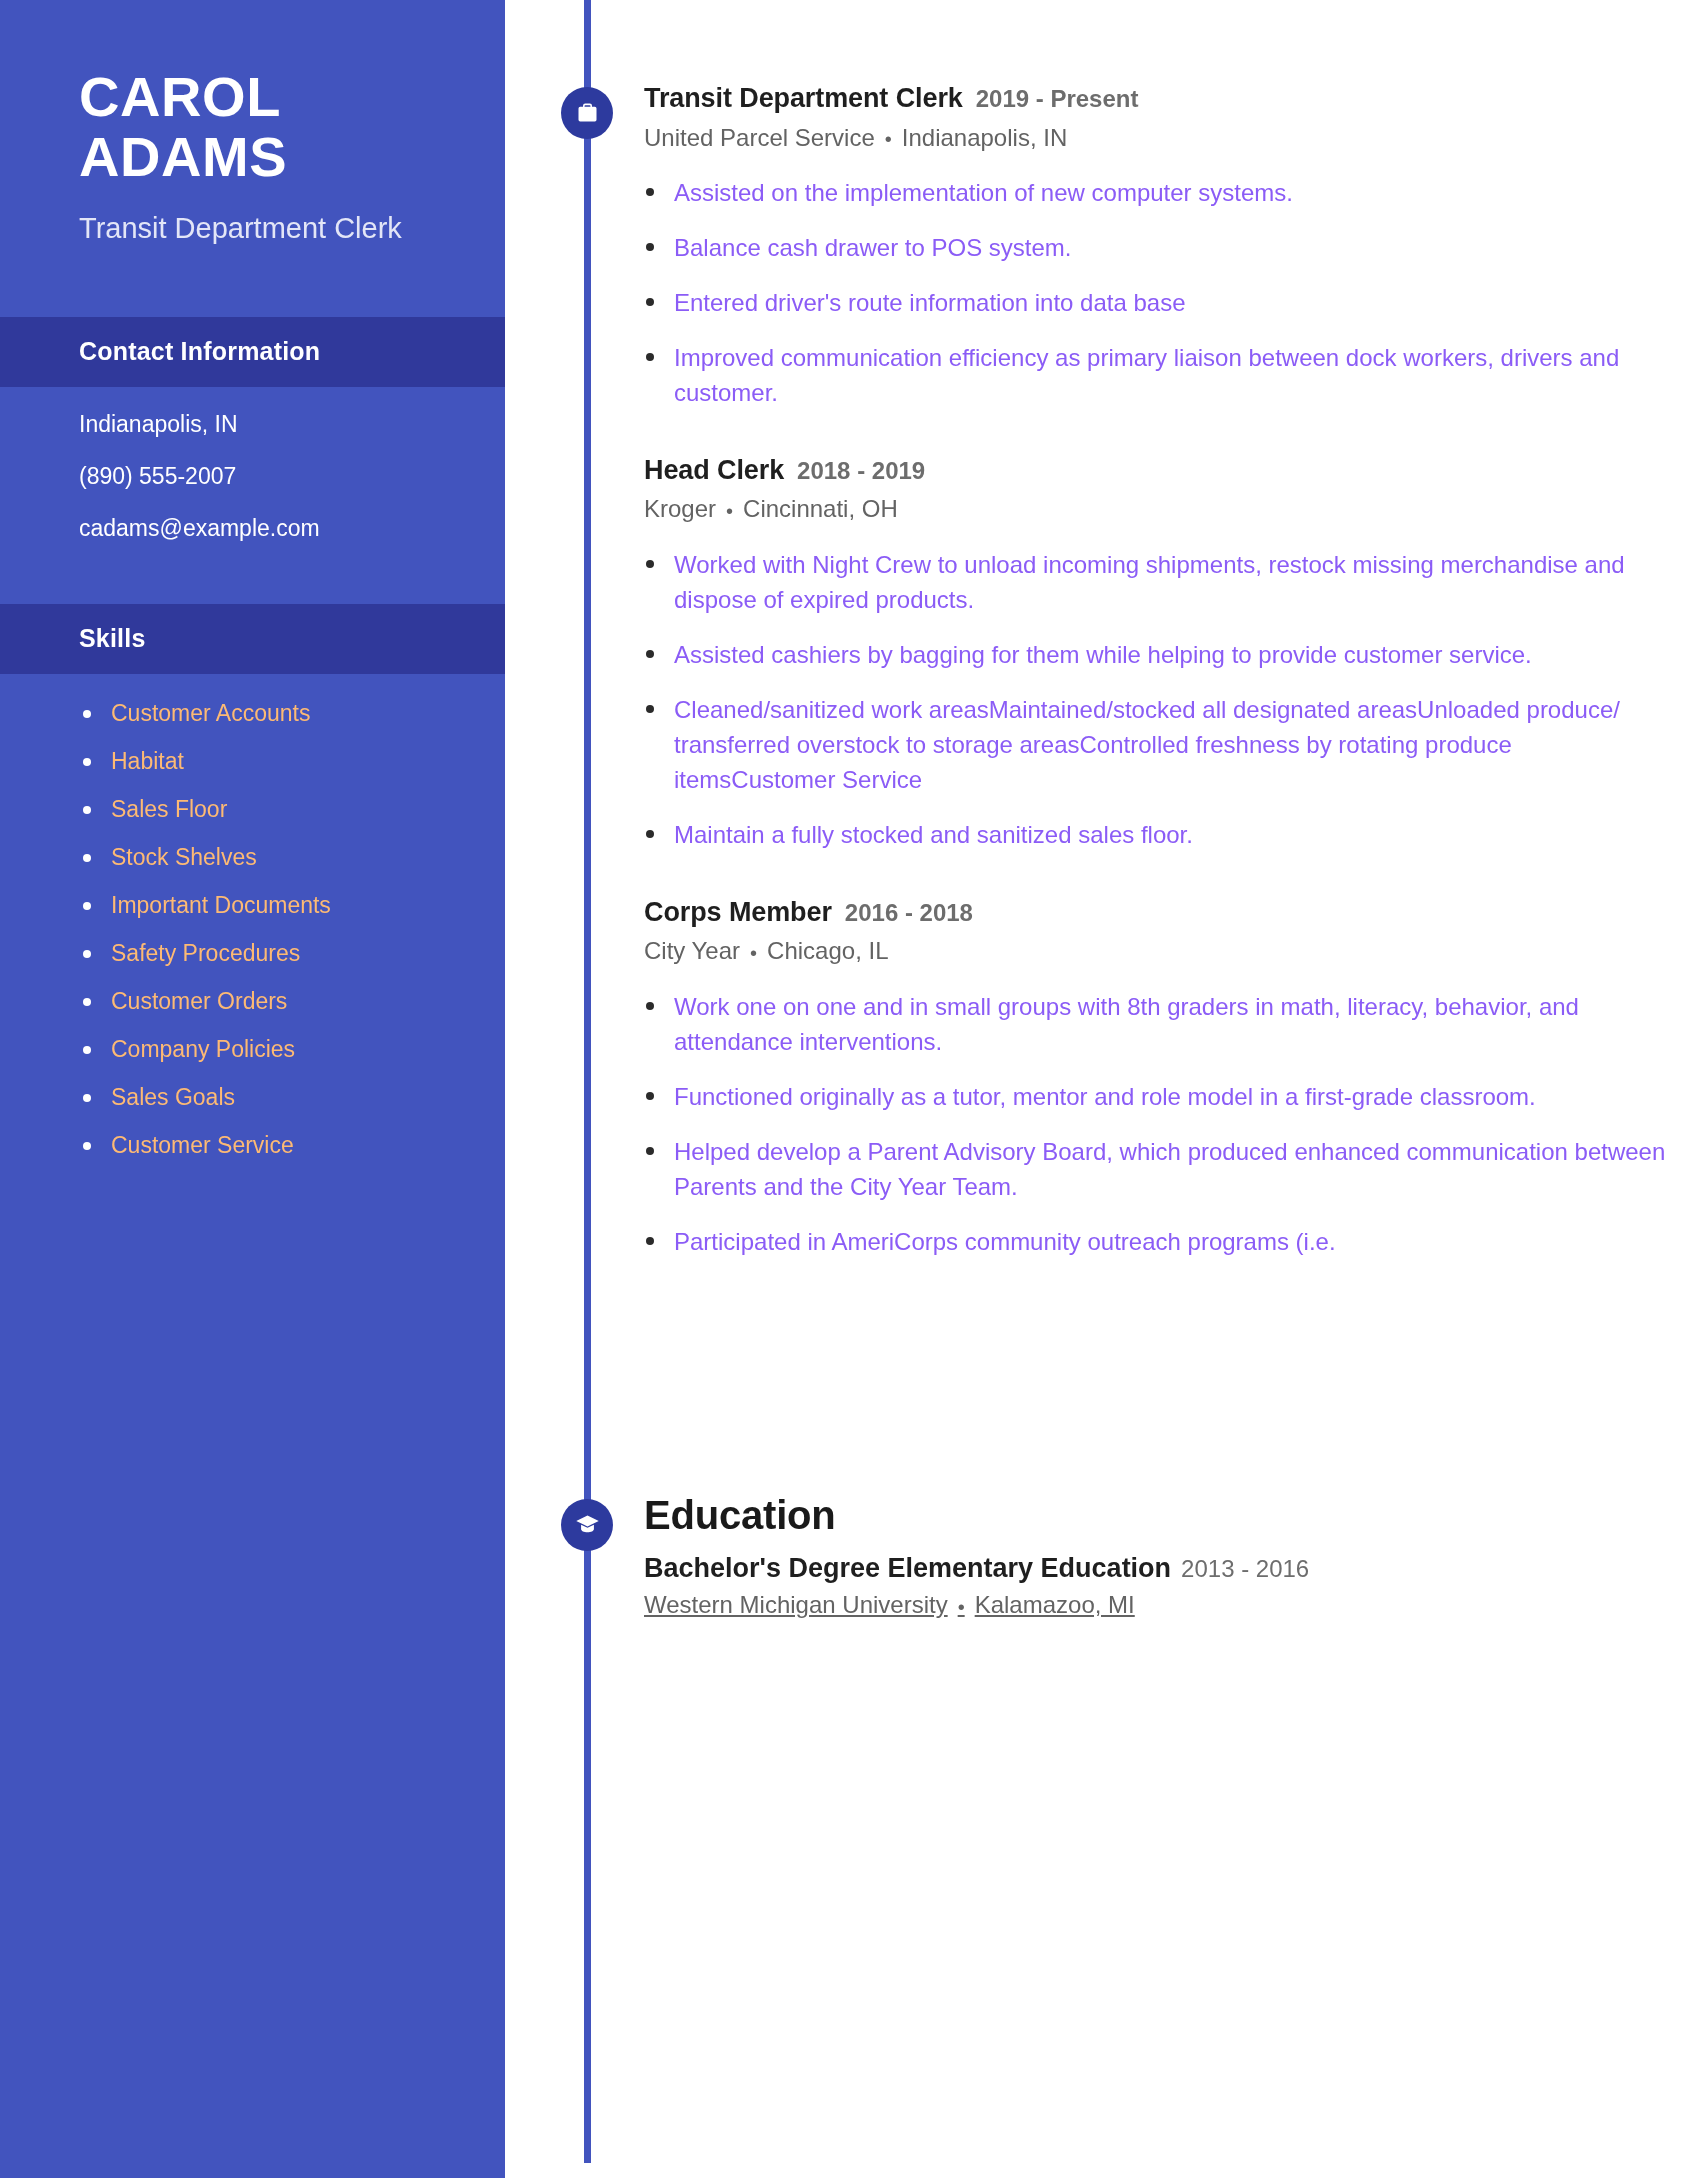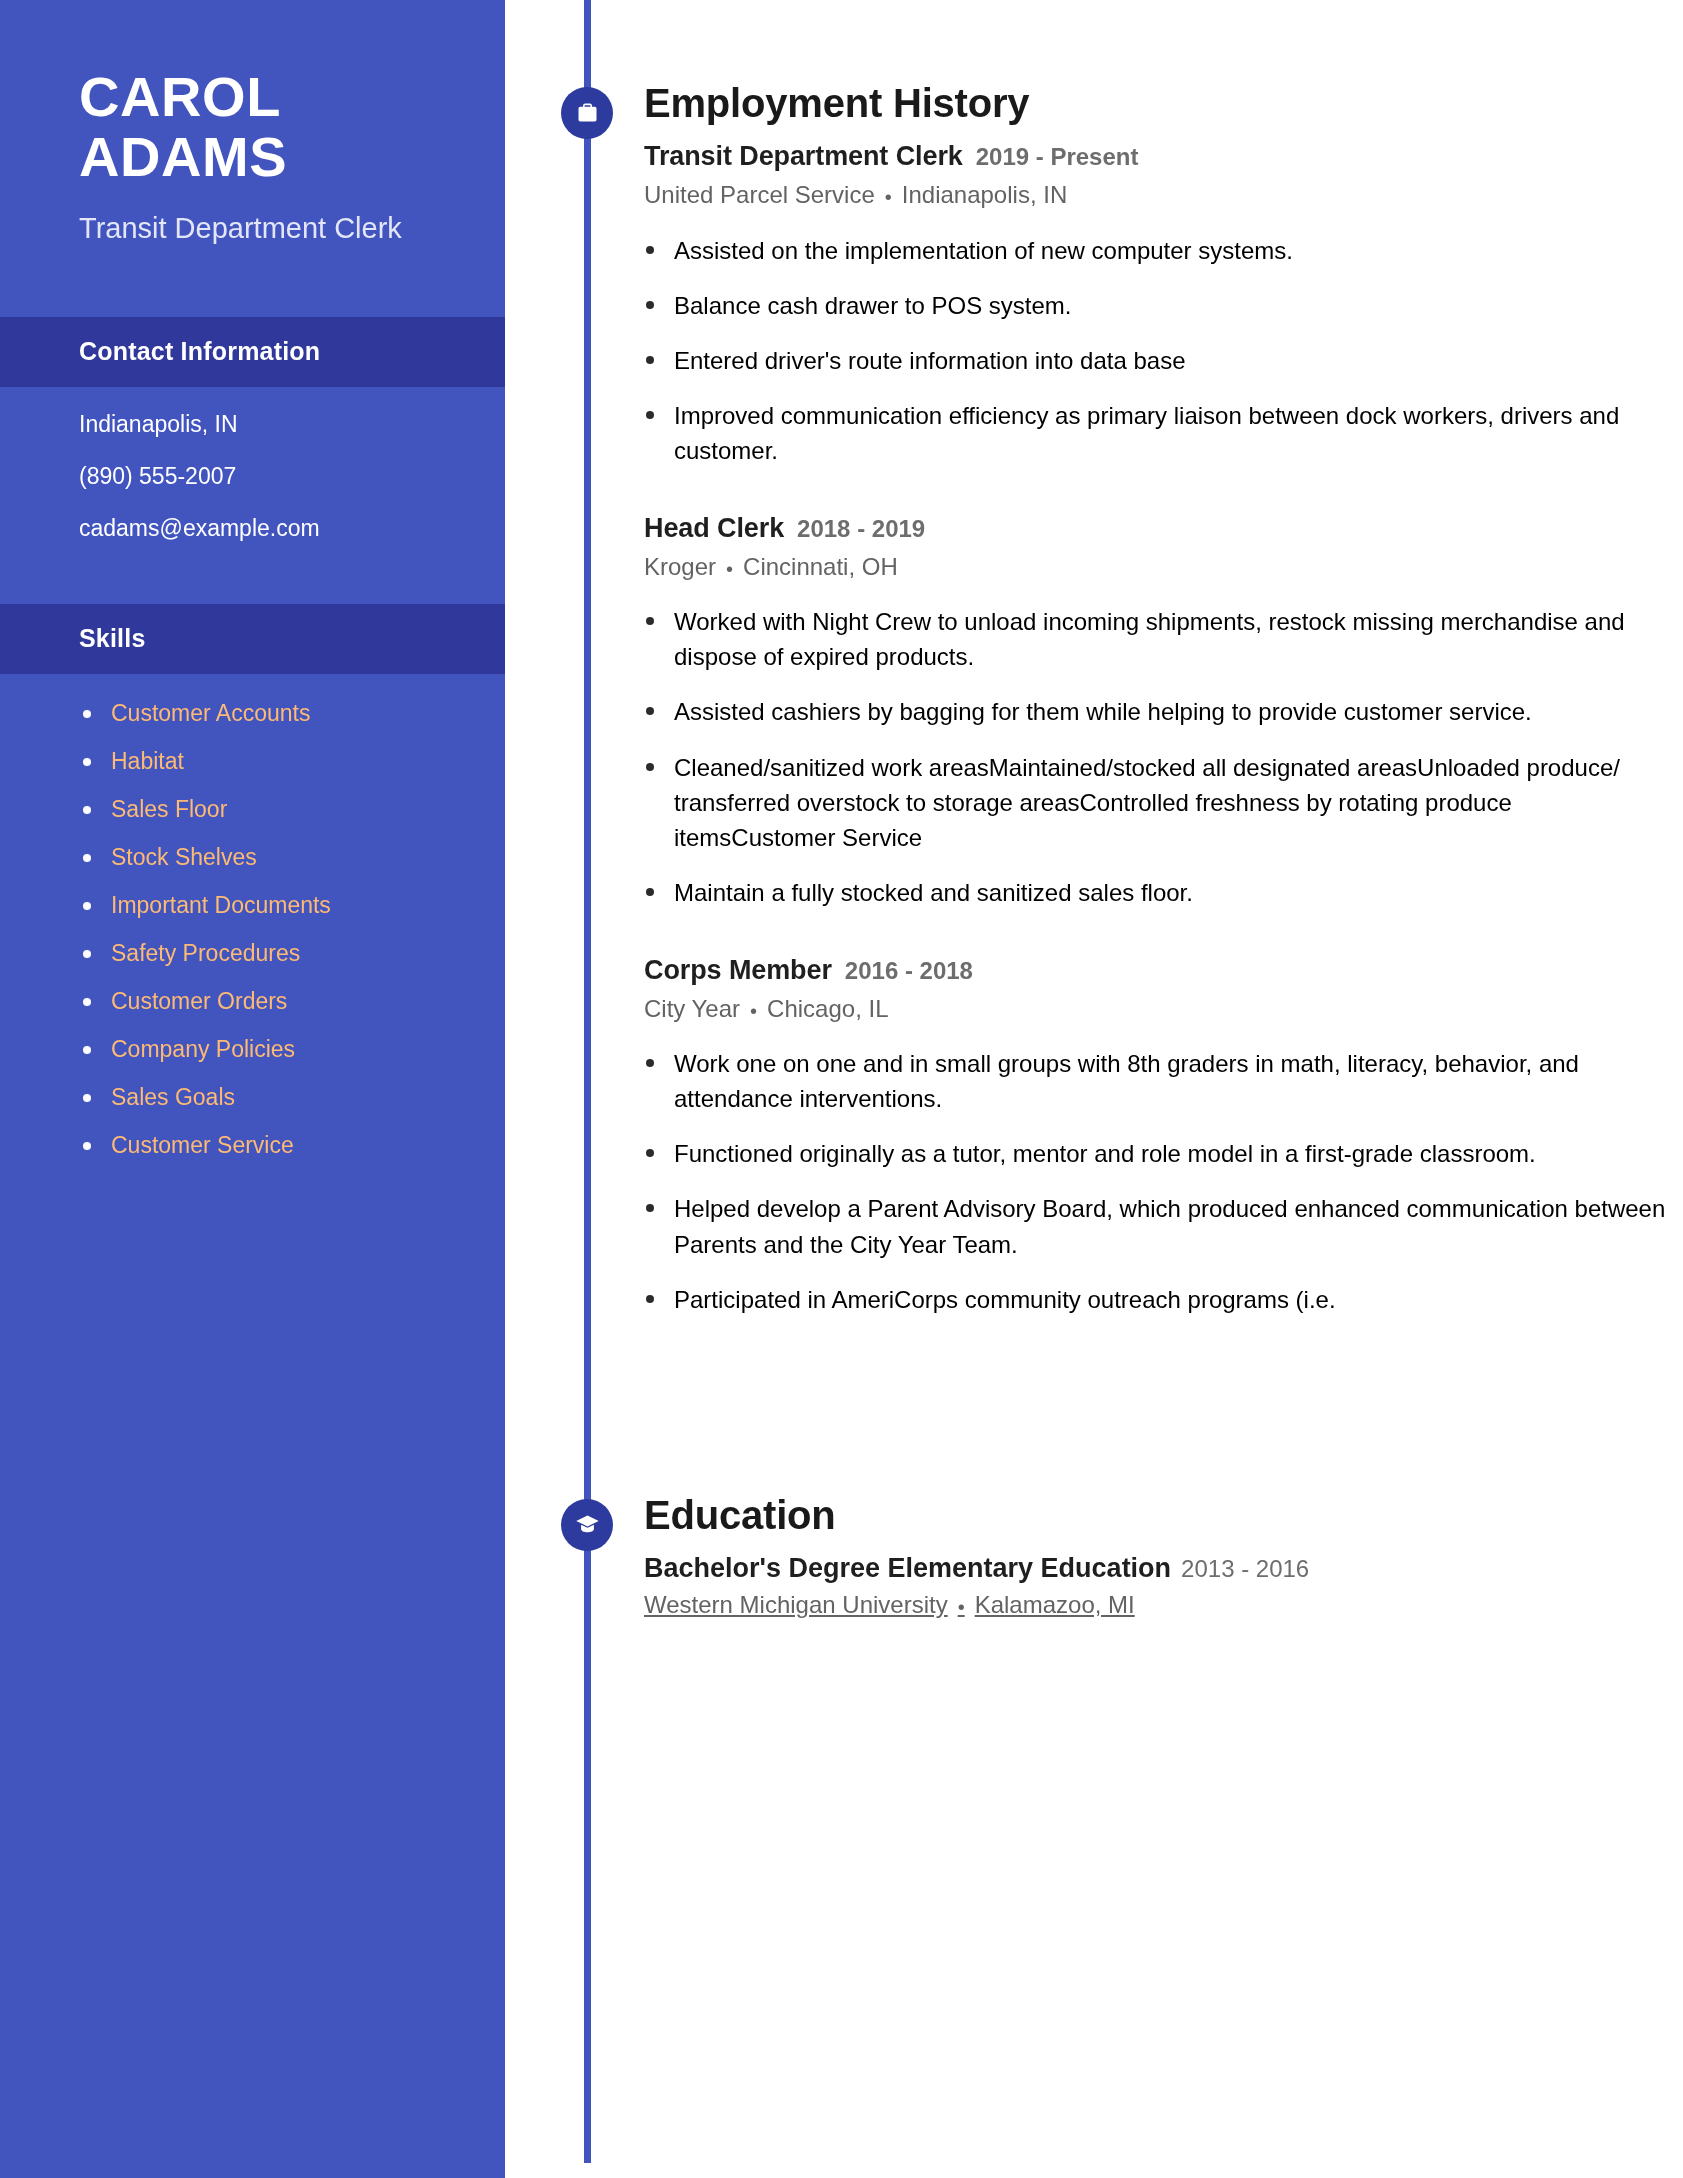--- a/index.html
+++ b/index.html
@@ -178,21 +178,21 @@
   }
   .entry-meta .sep { margin: 0 10px; font-size: 20px; vertical-align: middle; }
 
   .bullets { margin-top: 22px; }
 
   .bullet {
     position: relative;
     padding-left: 30px;
     font-size: 24px;
     line-height: 1.46;
-    color: #000000;
+    color: #8b5cf6;
     margin-bottom: 20px;
   }
   .bullet:last-child { margin-bottom: 0; }
   .bullet .bdot {
     position: absolute;
     left: 2px;
     top: 13px;
     width: 8px;
     height: 8px;
     border-radius: 50%;
@@ -273,21 +273,20 @@
 
     <div class="tl-node node-education">
       <svg width="27" height="27" viewBox="0 0 24 24" aria-hidden="true">
         <path fill="#ffffff" d="M12 3.2 22 8l-10 4.8L2 8l10-4.8z"></path>
         <path fill="#ffffff" d="M6.3 11.4 12 14.1l5.7-2.7v3.6c0 1.7-2.6 3-5.7 3s-5.7-1.3-5.7-3v-3.6z"></path>
       </svg>
     </div>
 
     <section class="block block-employment">
 
-      <h2 class="section-title">Employment History</h2>
 
       <div class="entry">
         <div class="entry-head">
           <span class="entry-role">Transit Department Clerk</span>
           <span class="entry-dates">2019 - Present</span>
         </div>
         <div class="entry-meta">
           <span>United Parcel Service</span><span class="sep">•</span><span>Indianapolis, IN</span>
         </div>
         <div class="bullets">

